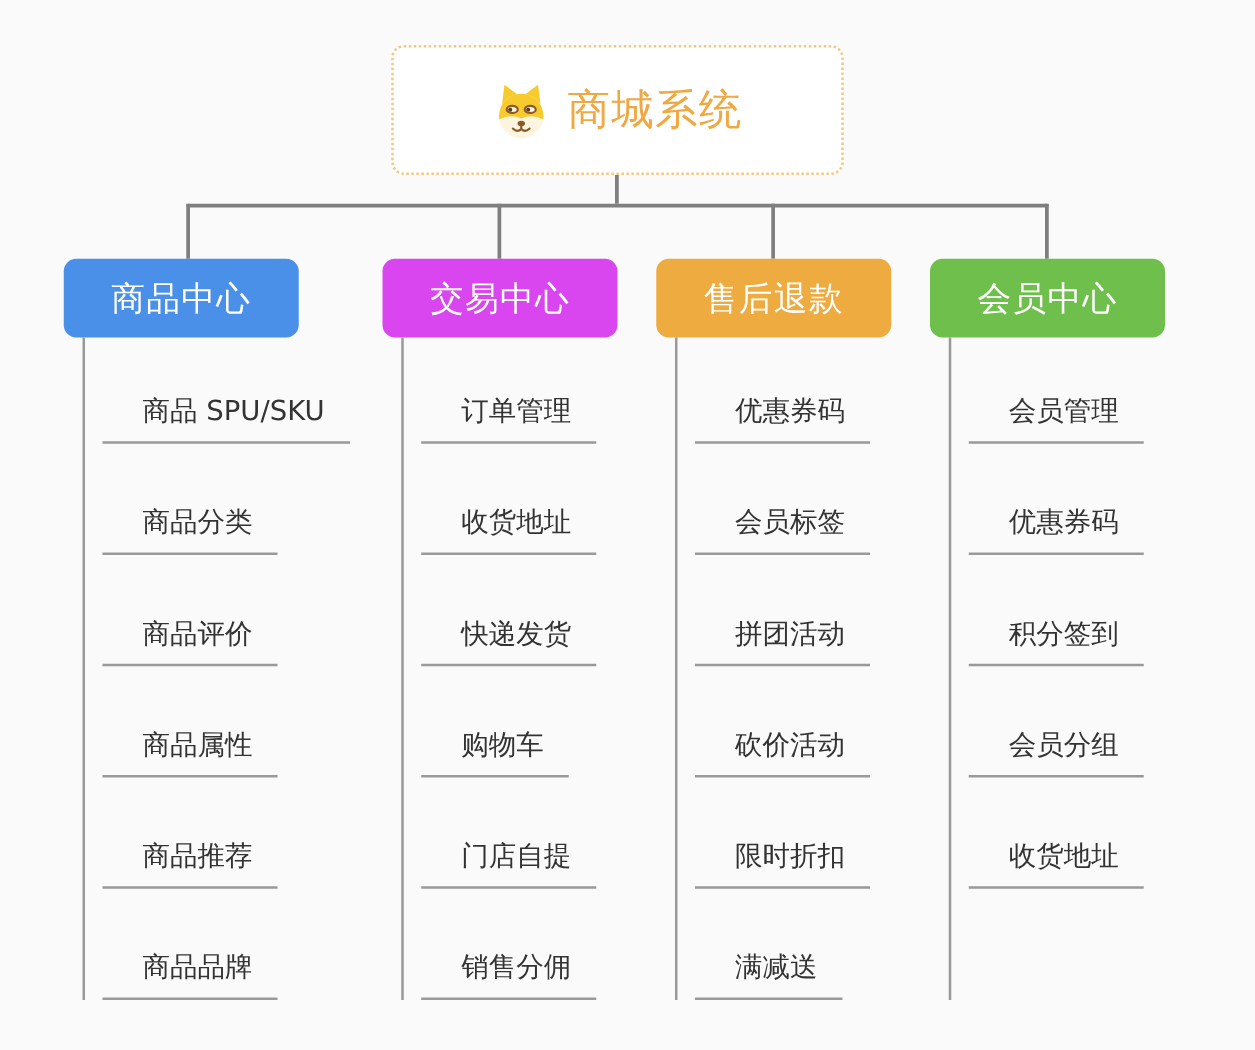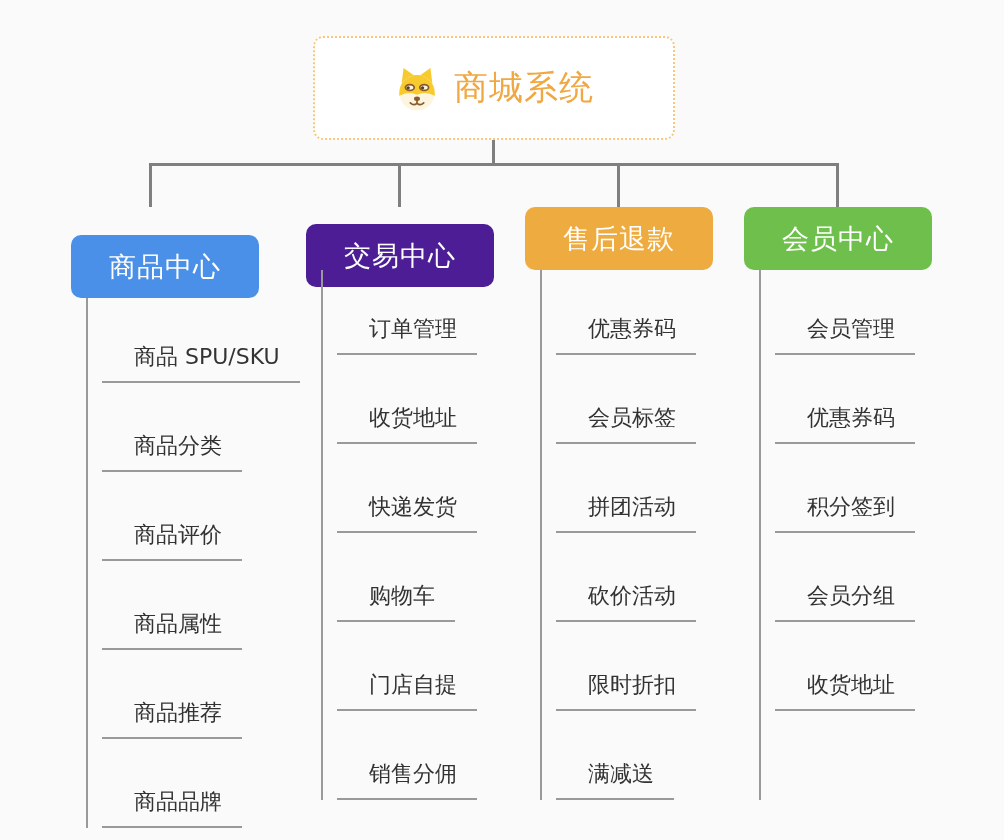--- a/index.html
+++ b/index.html
@@ -58,21 +58,21 @@
   .drop-2 { left: 398px; }
   .drop-3 { left: 617px; }
   .drop-4 { left: 836px; }
 
   
   .branch {
     position: absolute;
     top: 207px;
     width: 188px;
   }
-  .branch-1 { left: 71px; margin-top: 28px;  }
+  .branch-1 { left: 51px;  }
   .branch-2 { left: 306px; }
   .branch-3 { left: 525px; }
   .branch-4 { left: 744px; }
 
   .branch-header {
     width: 188px;
     height: 63px;
     box-sizing: border-box;
     border-radius: 10px;
     display: flex;
@@ -175,21 +175,21 @@
   </div>
           <div class="child-row">
     <span class="child-label">商品推荐</span>
   </div>
           <div class="child-row">
     <span class="child-label">商品品牌</span>
   </div>
         </div>
   </div>
       <div class="branch branch-2">
-    <div class="branch-header" style="background: #4c1d95; margin-top: 17px;">
+    <div class="branch-header" style="background: #d946ef;">
       <span class="branch-label">交易中心</span>
     </div>
     <div class="spine"></div>
     <div class="children">
           <div class="child-row">
     <span class="child-label">订单管理</span>
   </div>
           <div class="child-row">
     <span class="child-label">收货地址</span>
   </div>

